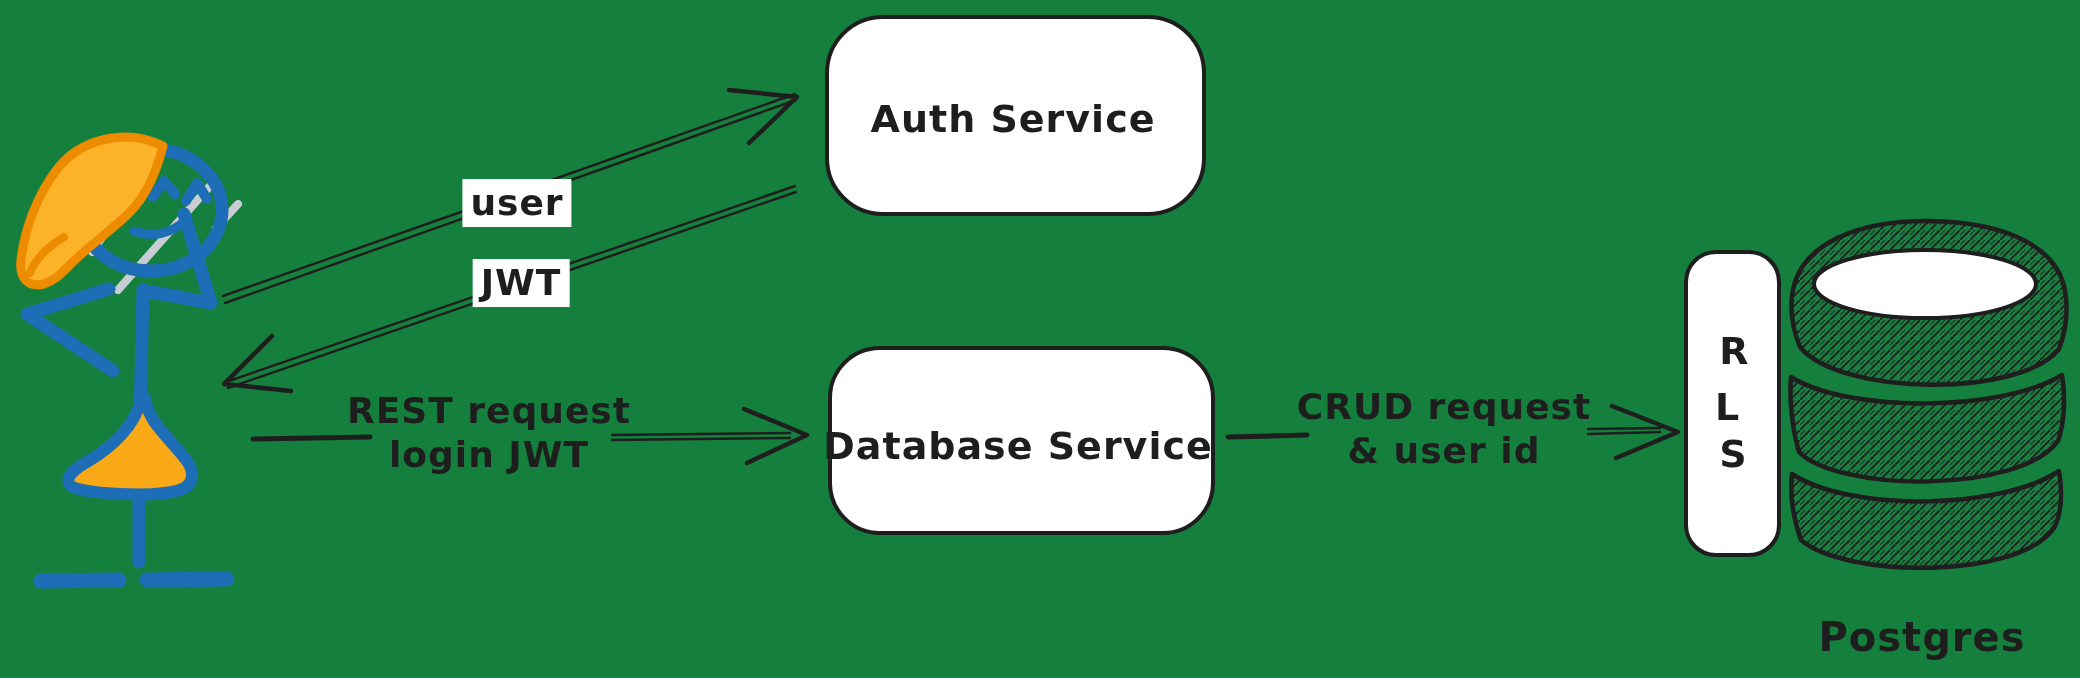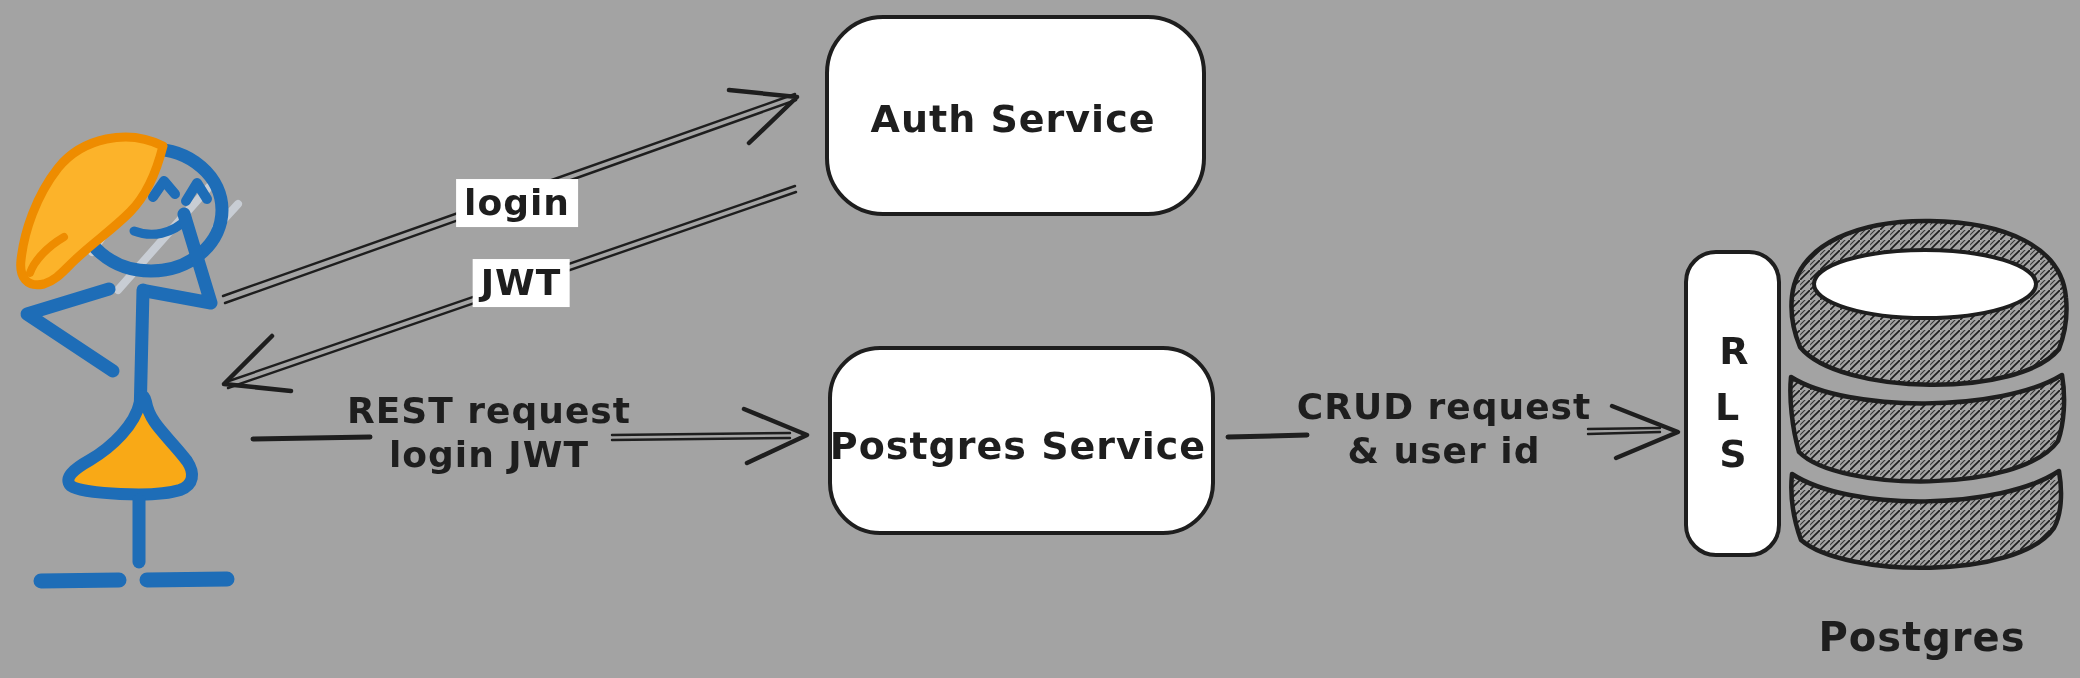--- a/index.html
+++ b/index.html
@@ -1,19 +1,19 @@
 <!DOCTYPE html>
 <html><head>
 <meta charset="utf-8">
 <style>
   html,body{margin:0;padding:0;background:#ffffff;}
   .canvas{
     position:relative;
     width:2080px;height:678px;
-    background:#a3a3a3;
+    background:#15803d;
     font-family:"DejaVu Sans", sans-serif;
     overflow:hidden;
   }
   .scene{position:absolute;left:0;top:0;width:2080px;height:678px;}
   .lbl{
     position:absolute;
     transform:translate(-50%,-50%);
     color:#1e1e1e;
     white-space:nowrap;
     font-weight:700;
@@ -117,23 +117,23 @@
       <ellipse cx="1925" cy="284" rx="111" ry="34" fill="#ffffff" stroke-width="4"></ellipse>
 
       <path d="M1791 377 C1848 413 2002 412 2062 375 C2066 398 2064 424 2058 441 C2020 494 1838 492 1799 452 C1792 428 1789 398 1791 377 Z" fill="url(#hatch)" stroke-width="4.5"></path>
 
       <path d="M1792 474 C1850 512 2000 510 2059 471 C2063 494 2061 515 2054 528 C2018 580 1845 578 1801 540 C1793 518 1790 494 1792 474 Z" fill="url(#hatch)" stroke-width="4.5"></path>
     </g>
   </svg>
 
   <div class="lbl node-label" style="left:1013px; top:119px;">Auth Service</div>
 
-  <div class="lbl node-label" style="left:1018px; top:446px;">Postgres Service</div>
+  <div class="lbl node-label" style="left:1018px; top:446px;">Database Service</div>
 
-  <div class="lbl edge-label masked" style="left:517px; top:203px;">login</div>
+  <div class="lbl edge-label masked" style="left:517px; top:203px;">user</div>
 
   <div class="lbl edge-label masked" style="left:521px; top:283px;text-align:center;">JWT</div>
 
   <div class="lbl edge-label" style="left:489px; top:433px;">
     <div>REST request</div>
     <div>login JWT</div>
   </div>
 
   <div class="lbl edge-label" style="left:1444px; top:429px;">
     <div>CRUD request</div>

